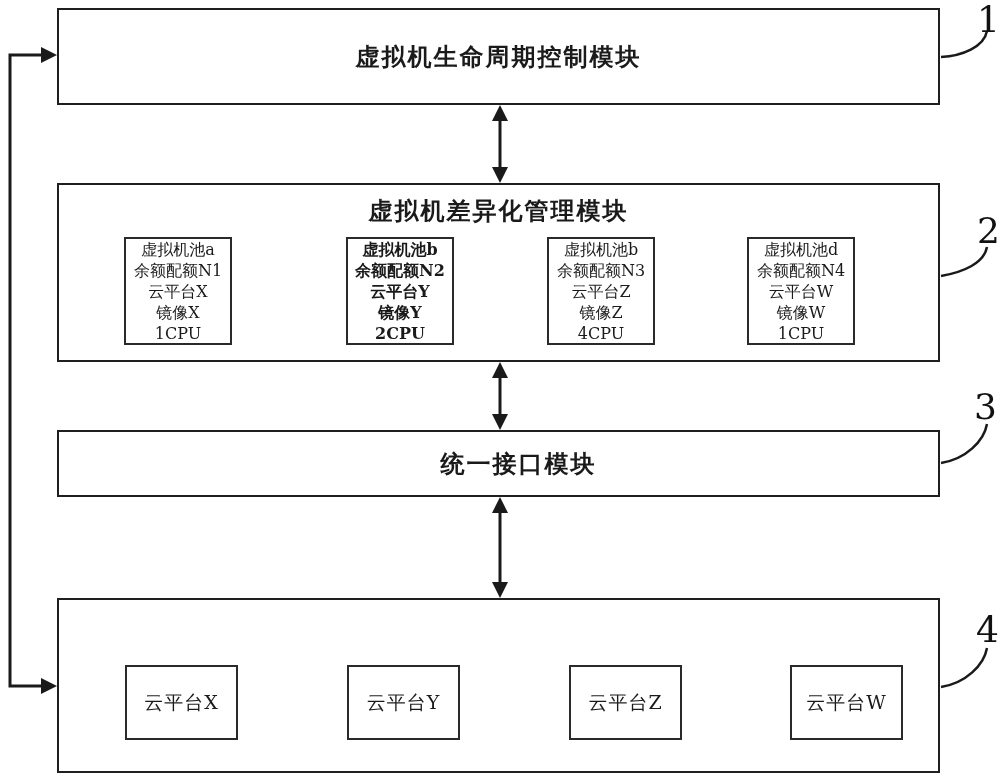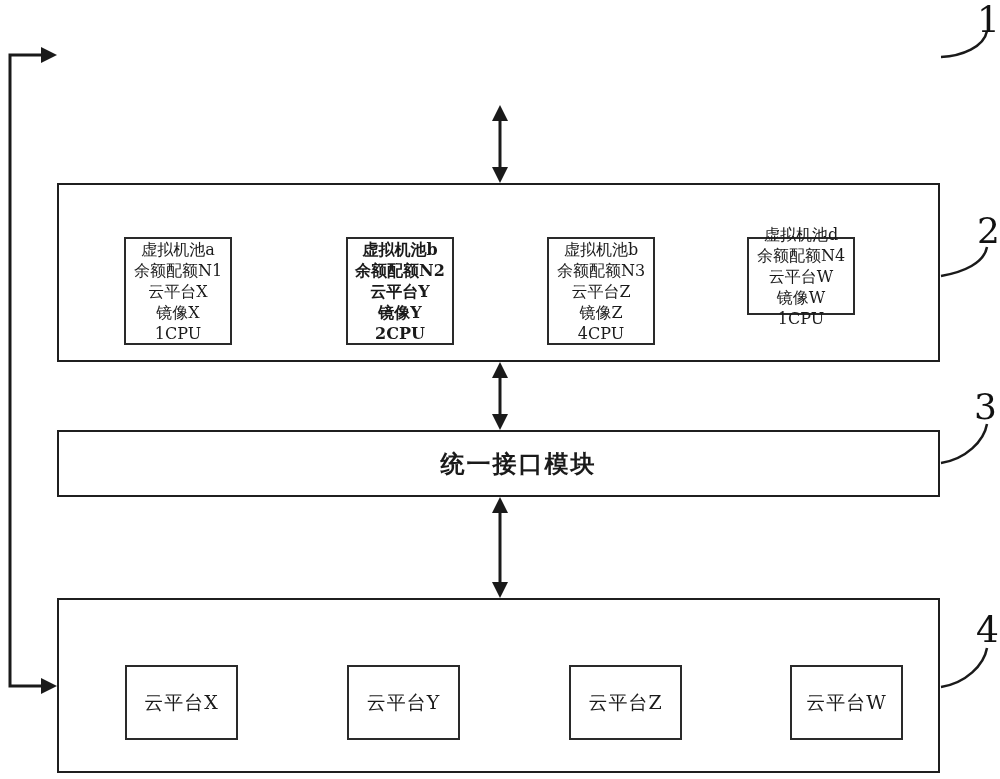--- a/index.html
+++ b/index.html
@@ -114,22 +114,30 @@
       <path d="M 941,276 C 964,272 984,263 987,247" fill="none" stroke="#1a1a1a" stroke-width="2.5"></path>
     </g>
     <g>
       <path d="M 941,463 C 966,459 984,441 987,424" fill="none" stroke="#1a1a1a" stroke-width="2.5"></path>
     </g>
     <g>
       <path d="M 941,687 C 966,683 984,665 987,648" fill="none" stroke="#1a1a1a" stroke-width="2.5"></path>
     </g>
   </svg>
 
+  <div class="module-box" style="left:57px; top:8px; width:883px; height:97px;">
+    <div class="centered-title">
+      <span class="module-title">虚拟机生命周期控制模块</span>
+    </div>
+  </div>
 
   <div class="module-box" style="left:57px; top:183px; width:883px; height:179px;">
+    <div class="top-title" style="top:10px;">
+      <span class="module-title">虚拟机差异化管理模块</span>
+    </div>
 
     <div class="pool-box" style="left:65px; top:52px; width:108px; height:108px;">
       <span>虚拟机池a</span>
       <span>余额配额N1</span>
       <span>云平台X</span>
       <span>镜像X</span>
       <span>1CPU</span>
     </div>
 
     <div class="pool-box" style="left:287px; top:52px; width:108px; height:108px;font-weight:bold;">
@@ -141,21 +149,21 @@
     </div>
 
     <div class="pool-box" style="left:488px; top:52px; width:108px; height:108px;">
       <span>虚拟机池b</span>
       <span>余额配额N3</span>
       <span>云平台Z</span>
       <span>镜像Z</span>
       <span>4CPU</span>
     </div>
 
-    <div class="pool-box" style="left:688px; top:52px; width:108px; height:78px;">
+    <div class="pool-box" style="left:688px; top:52px; width:108px; height:108px;">
       <span>虚拟机池d</span>
       <span>余额配额N4</span>
       <span>云平台W</span>
       <span>镜像W</span>
       <span>1CPU</span>
     </div>
   </div>
 
   <div class="module-box" style="left:57px; top:430px; width:883px; height:67px;padding-left:40px;">
     <div class="centered-title">

